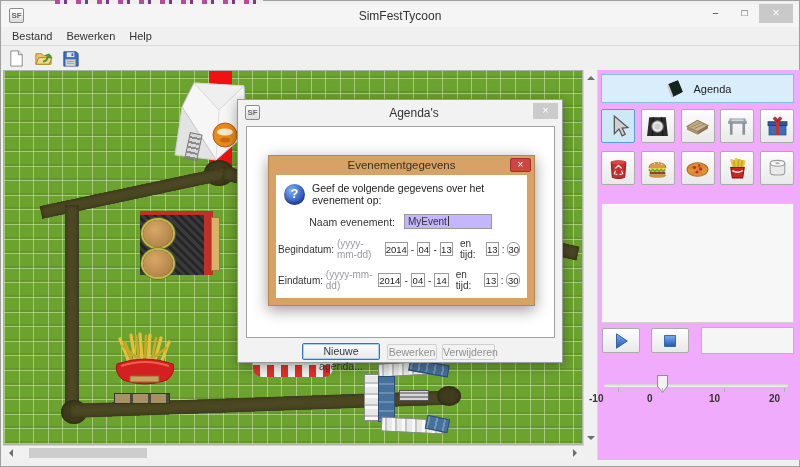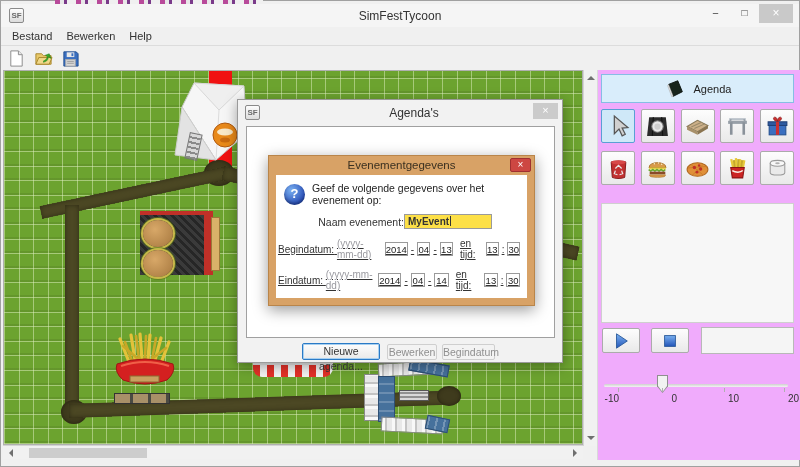--- a/index.html
+++ b/index.html
@@ -116,21 +116,21 @@
     background:linear-gradient(#fdfdfd,#e9e9e9); display:flex; align-items:center; justify-content:center; }
   .pb-play { left:4px; top:258px; } .pb-stop { left:53px; top:258px; }
   .speed-box { position:absolute; left:103px; top:257px; width:93px; height:27px; background:#f5f5f5; border:1px solid #b8b8b8; }
   .slider-track { position:absolute; left:6px; top:314px; width:184px; height:3px;
     background:linear-gradient(#d0d0d0,#f2f2f2); border-radius:2px; }
   .slider-thumb { position:absolute; left:59px; top:305px; width:11px; height:18px;
     clip-path:polygon(0 0,100% 0,100% 62%,50% 100%,0 62%); background:#8f8f8f; }
   .slider-thumb .inner { position:absolute; left:1px; top:1px; right:1px; bottom:1px;
     clip-path:polygon(0 0,100% 0,100% 62%,50% 100%,0 62%); background:#f2f2f2; }
   .tick { position:absolute; top:318px; width:1px; height:4px; background:#b0b0b0; }
-  .tick-label { position:absolute; top:323px; width:30px; text-align:right; font-size:10px; color:#333; }
+  .tick-label { position:absolute; top:323px; width:30px; text-align:left; font-size:10px; color:#333;font-weight:bold; }
 
   
   .agenda-dialog { position:absolute; left:237px; top:99px; width:326px; height:264px; background:#f2f2f2;
     border:1px solid #9a9a9a; box-shadow:0 3px 12px rgba(0,0,0,.35); z-index:10; }
   .ad-title { position:absolute; left:0; right:0; top:0; height:25px; }
   .ad-title .sf-box { left:7px; top:5px; }
   .ad-title-text { position:absolute; left:0; right:0; top:6px; text-align:center; font-size:12px; color:#333;margin-left:28px; }
   .ad-close { position:absolute; right:4px; top:3px; width:25px; height:16px; background:#cbcbcb;
     color:#fff; font-size:11px; text-align:center; line-height:15px; }
   .ad-list { position:absolute; left:8px; top:26px; width:309px; height:212px; background:#fff; border:1px solid #a0a0a0; }
@@ -152,28 +152,28 @@
     border:1px solid #a03030; border-radius:2px; color:#fff; font-size:10px; text-align:center; line-height:12px; }
   .ed-body { position:absolute; left:7px; right:7px; top:19px; bottom:7px; background:#fff; padding:5px 2px 0 2px; }
   .prompt-row { display:flex; align-items:center; gap:7px; margin:2px 0 8px 6px; }
   .q-icon { width:21px; height:21px; border-radius:50%; flex:0 0 21px;
     background:radial-gradient(circle at 35% 30%, #7ab0f0, #2a50b8 70%, #1a3a90);
     color:#fff; font-weight:bold; font-size:13px; text-align:center; line-height:20px;
     box-shadow:inset 0 -2px 3px rgba(0,0,0,.3); }
   .prompt-text { font-size:10.5px; color:#222; }
   .form-row { display:flex; align-items:center; justify-content:flex-end; margin-bottom:9px; font-size:10px; color:#333; }
   .name-row { margin-right:33px; font-size:10.5px; }
-  .date-row { margin-right:3px;text-decoration:underline; }
+  .date-row { margin-right:3px; }
   .hint { color:#9a9aa0; }
   .ebox { border:1px solid #9a9a9a; height:14px; font-size:9.5px; color:#222; text-align:center; line-height:13px;
     background:#fff; margin:0 2px; }
   .ebox.year { width:27px; } .ebox.mon { width:17px; } .ebox.day { width:17px; }
-  .ebox.hr { width:16px; } .ebox.min { width:16px; }
-  .name-input { border:1px solid #9a9a9a; width:88px; height:15px; font-size:10px; margin-left:0;
-    padding:1px 0 0 3px; background:#fde047; white-space:nowrap;font-weight:bold; }
+  .ebox.hr { width:16px; } .ebox.min { width:16px;border-radius:6px; }
+  .name-input { border:1px solid #9a9a9a; width:88px; height:15px; font-size:10px; margin-left:9px;
+    padding:1px 0 0 3px; background:#c4b5fd; white-space:nowrap; }
   .caret { display:inline-block; width:1px; height:10px; background:#333; vertical-align:-1px; margin-left:1px; }
   .sep { margin:0 1px; }
   .tlabel { margin:0 2px 0 5px; }
   .ed-buttons { display:flex; justify-content:center; gap:22px; margin-top:3px; }
   .ed-btn { width:47px; height:17px; font-size:10.5px; color:#222; text-align:center; line-height:15px;
     border:1px solid #acacac; border-radius:2px; background:linear-gradient(#fdfdfd,#e9e9e9); }
   .ed-ok { border-color:#2a7ac6; box-shadow:inset 0 0 0 1px #a8d0f0; }
 </style>
 </head>
 <body>
@@ -458,21 +458,21 @@
 
   <div class="agenda-dialog">
     <div class="ad-title">
       <span class="sf-box">SF</span>
       <span class="ad-title-text">Agenda's</span>
       <span class="ad-close">×</span>
     </div>
     <div class="ad-list"></div>
     <span class="ad-btn ad-new">Nieuwe agenda...</span>
     <span class="ad-btn ad-edit">Bewerken</span>
-    <span class="ad-btn ad-del">Begindatum</span>
+    <span class="ad-btn ad-del">Verwijderen</span>
   </div>
 
   <div class="event-dialog">
     <div class="ed-title">
       <span class="ed-title-text">Evenementgegevens</span>
       <span class="ed-close">×</span>
     </div>
     <div class="ed-body">
       <div class="prompt-row">
         <span class="q-icon">?</span>

